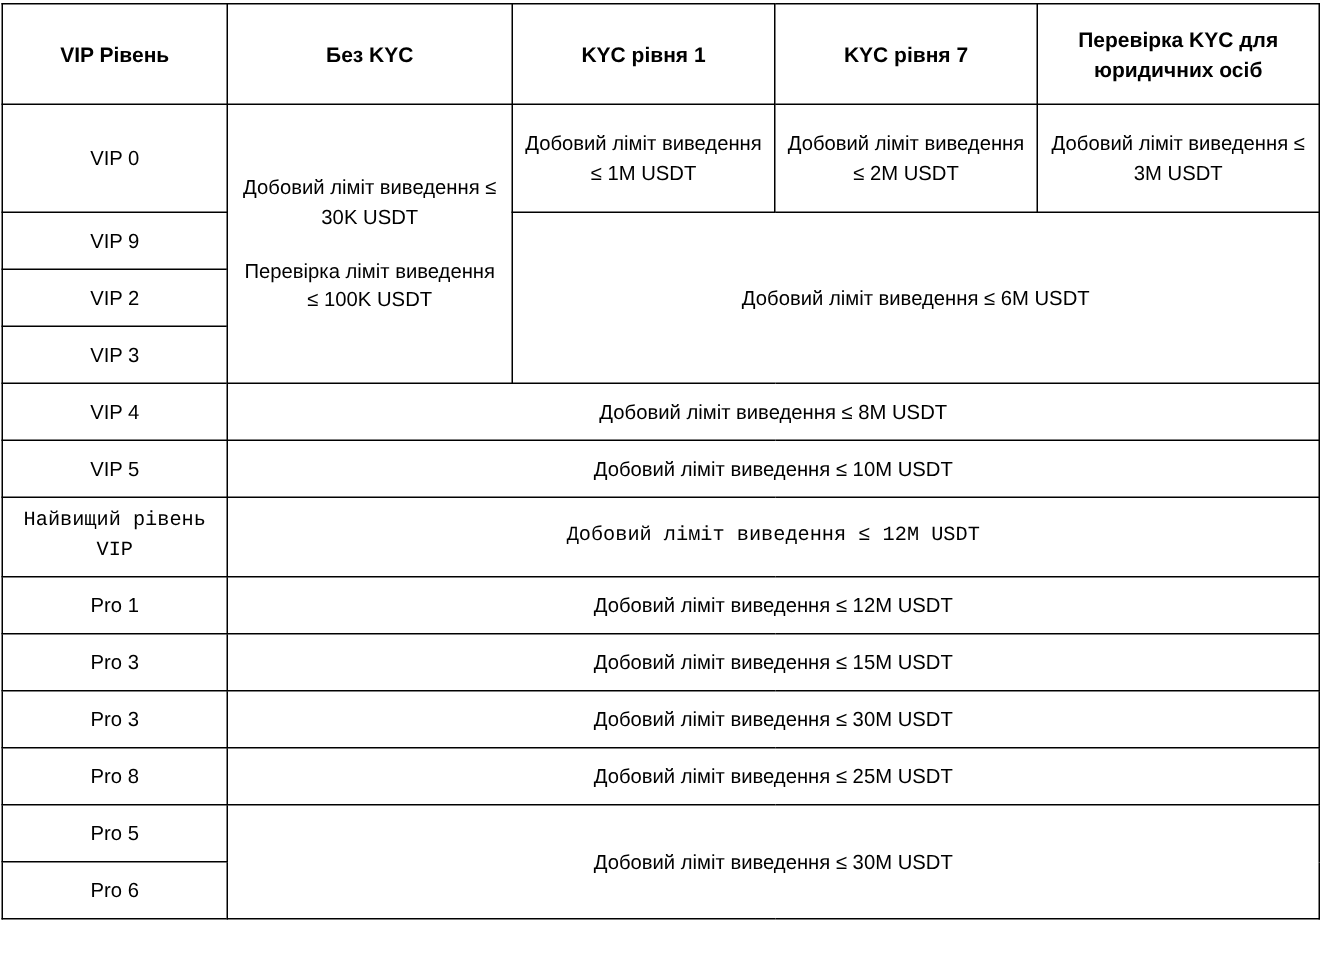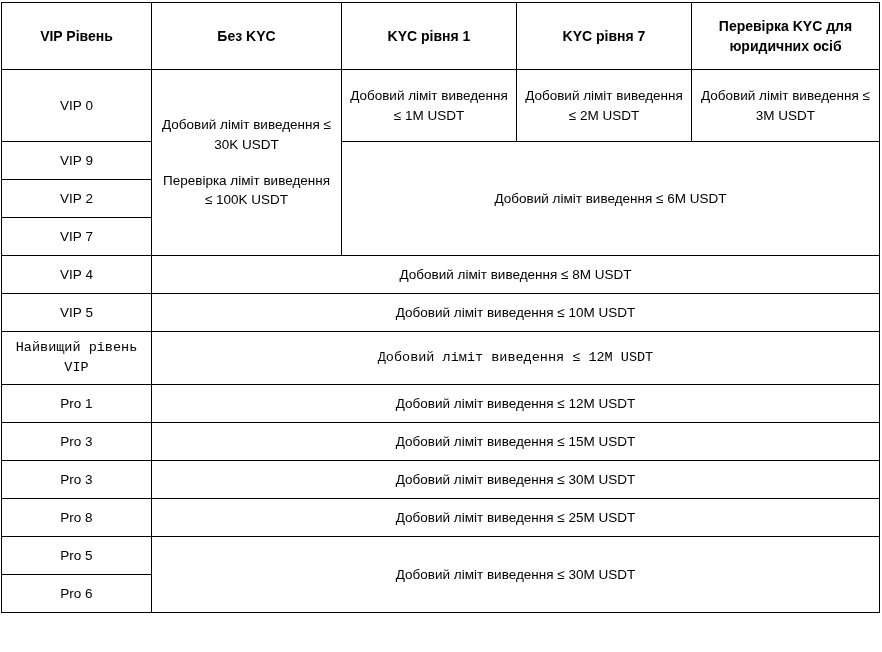--- a/index.html
+++ b/index.html
@@ -94,21 +94,21 @@
       <td>Добовий ліміт виведення  ≤ 3M USDT</td>
     </tr>
     <tr class="row-h-40">
       <td class="level-cell">VIP 9</td>
       <td colspan="3" rowspan="3">Добовий ліміт виведення ≤ 6M USDT</td>
     </tr>
     <tr class="row-h-40">
       <td class="level-cell">VIP 2</td>
     </tr>
     <tr class="row-h-40">
-      <td class="level-cell">VIP 7</td>
+      <td class="level-cell">VIP 3</td>
     </tr>
     <tr class="row-h-40">
       <td class="level-cell">VIP 4</td>
       <td colspan="4">Добовий ліміт виведення ≤ 8M USDT</td>
     </tr>
     <tr class="row-h-40">
       <td class="level-cell">VIP 5</td>
       <td colspan="4">Добовий ліміт виведення ≤ 10M USDT</td>
     </tr>
     <tr class="row-h-55">

